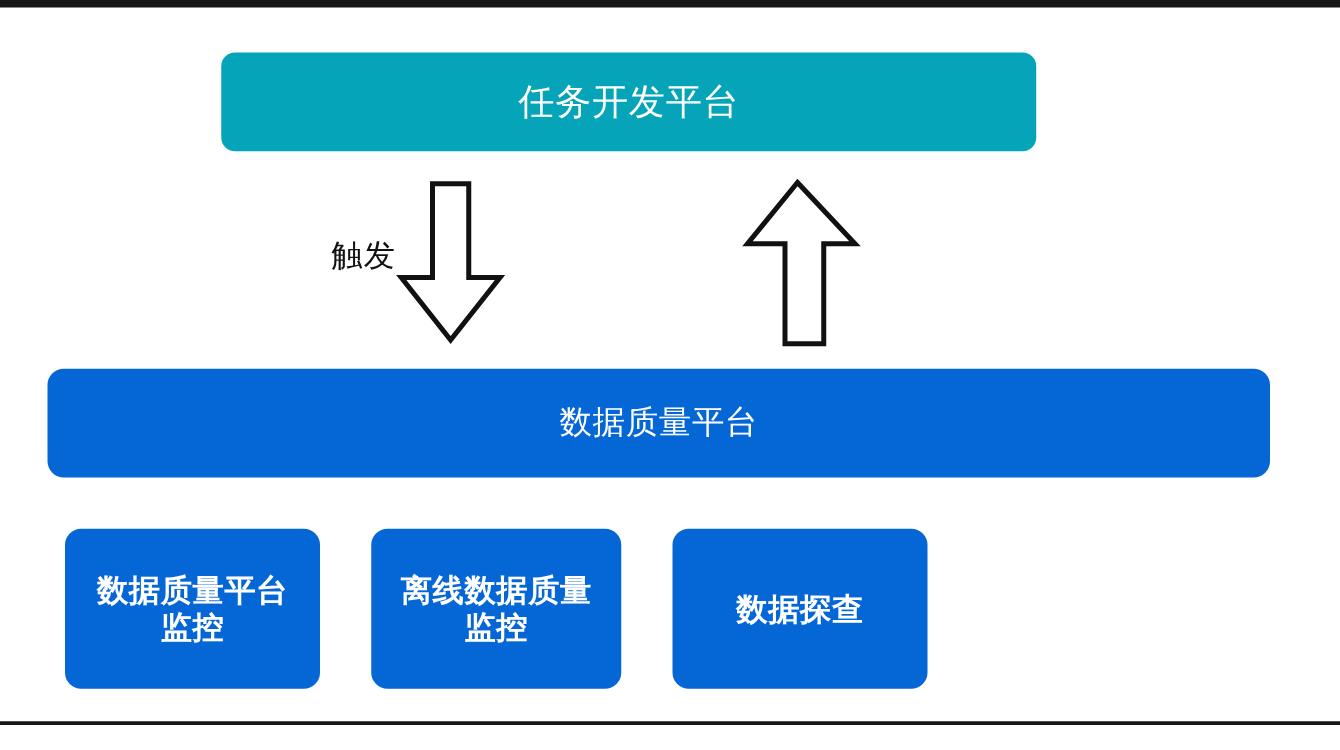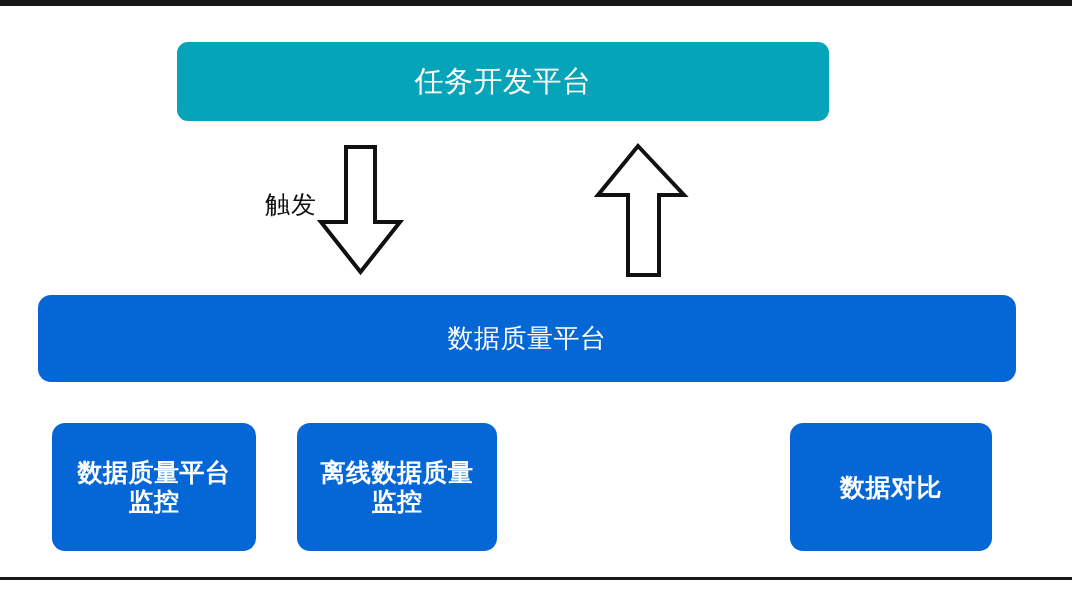--- a/index.html
+++ b/index.html
@@ -140,19 +140,19 @@
   </div>
 
   <div class="node module m0">
     <span class="module-label">数据质量平台
 监控</span>
   </div>
   <div class="node module m1">
     <span class="module-label">离线数据质量
 监控</span>
   </div>
-  <div class="node module m3">
-    <span class="module-label">数据对比</span>
+  <div class="node module m2">
+    <span class="module-label">数据探查</span>
   </div>
 
   <div class="frame-rule" id="rule-bottom"></div>
 
 </div>
 
 </body></html>

